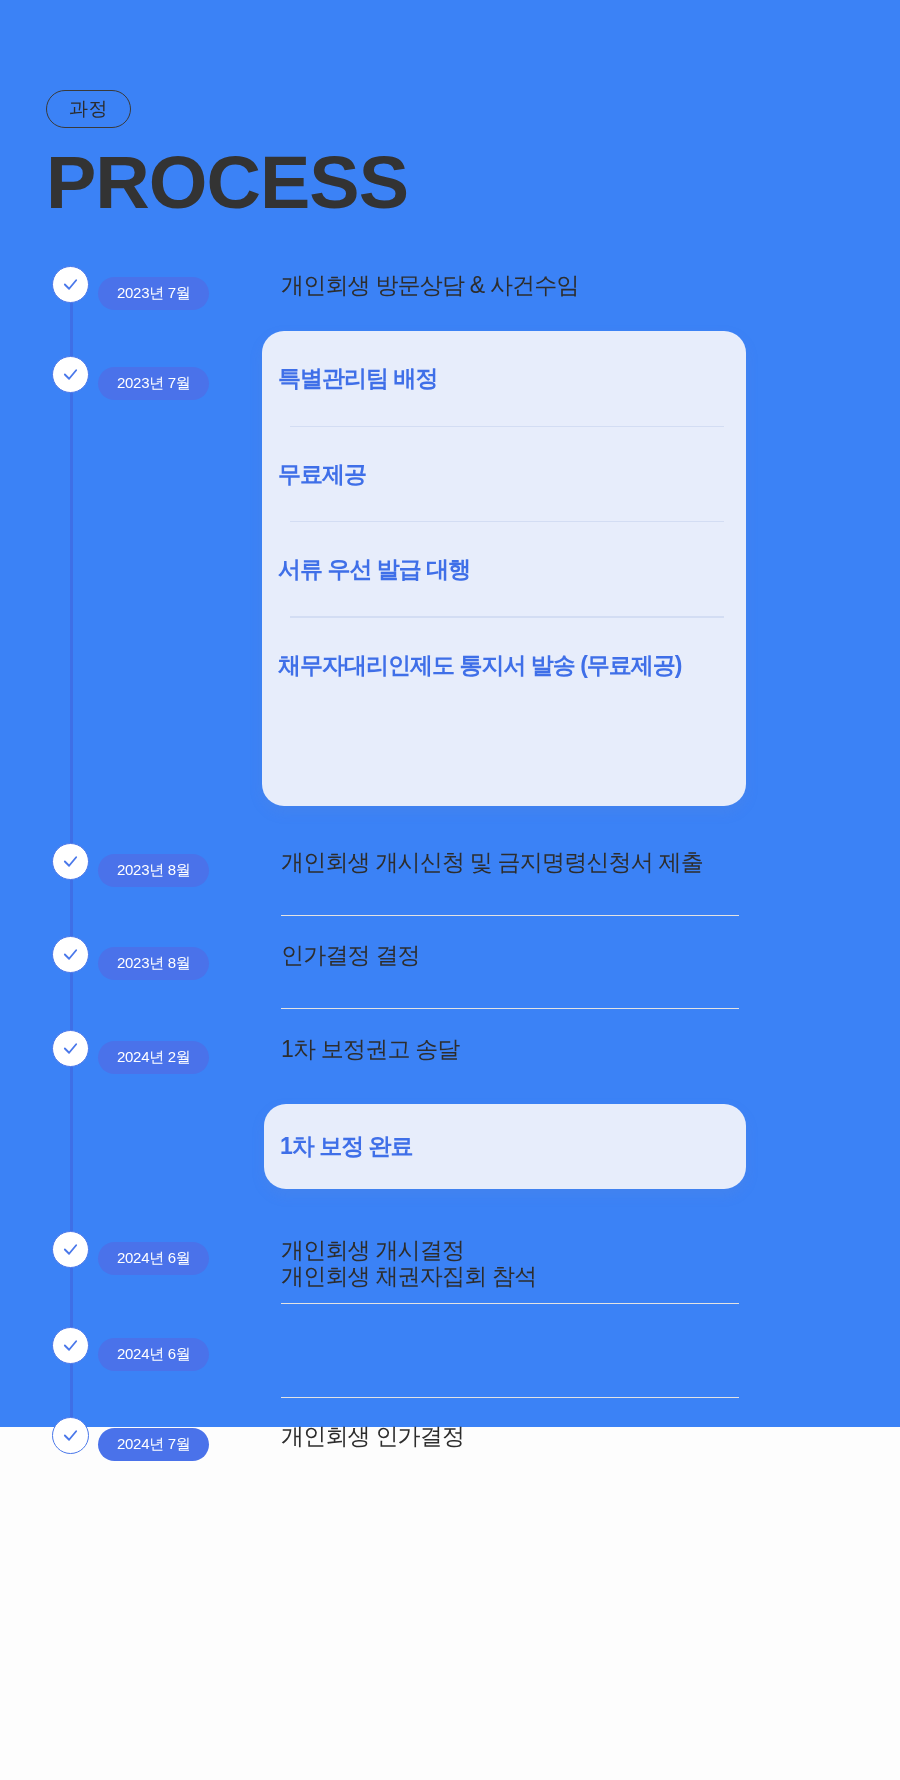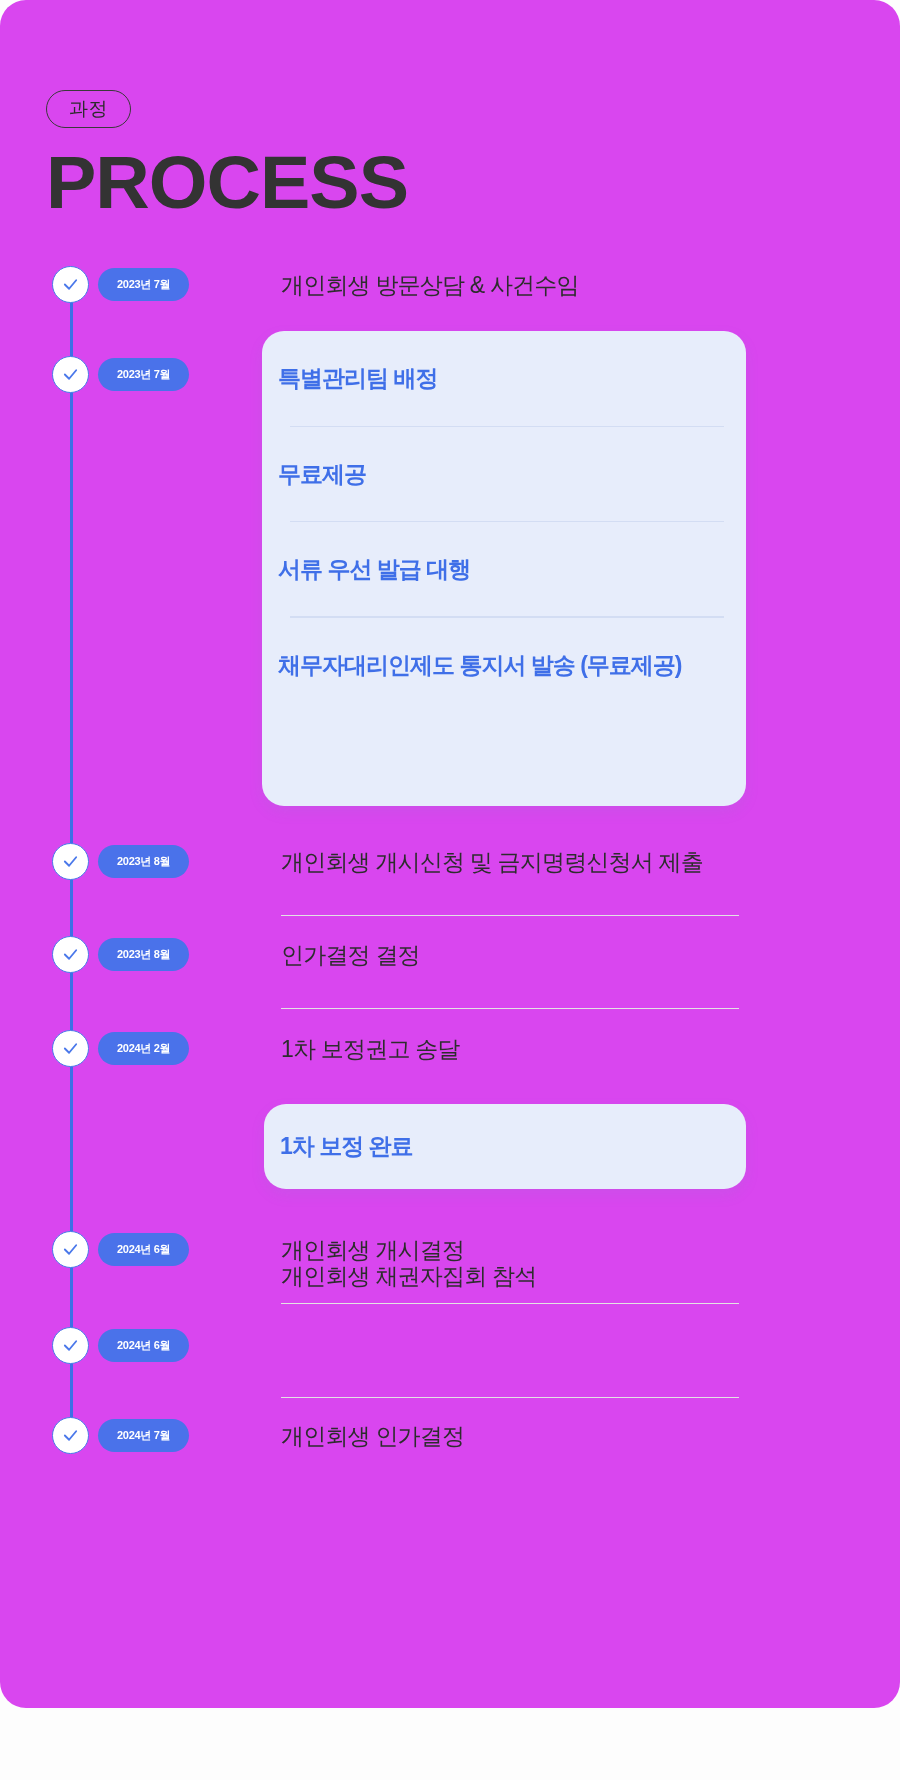--- a/index.html
+++ b/index.html
@@ -3,23 +3,22 @@
 <meta charset="utf-8">
 <style>
   * { margin:0; padding:0; box-sizing:border-box; }
   html, body {
     width:900px; height:1780px;
     background:#fdfdfd;
     font-family:"Liberation Sans","DejaVu Sans",sans-serif;
     overflow:hidden;
   }
   .page {
-    position:relative; width:900px; height:1708px;
-    background:#d946ef;
-    border-radius:26px;
+    position:relative; width:900px; height:1427px;
+    background:#3b82f6;
   }
 
   
   .header { position:absolute; left:46px; top:90px; }
   .badge {
     display:inline-block;
     border:1.6px solid #3a3a3a;
     border-radius:22px;
     padding:8px 22px 9px;
     font-size:19px;
@@ -64,25 +63,26 @@
   .node svg { width:17px; height:17px; display:block; }
 
   .pill {
     position:absolute;
     left:98px;
     height:33px;
     padding:0 19px;
     border-radius:17px;
     background:#4a72ea;
     color:#ffffff;
-    font-size:11px;
-    font-weight:bold;
+    font-size:15px;
+    font-weight:normal;
     letter-spacing:-.3px;
     display:flex; align-items:center; justify-content:center;
     white-space:nowrap;
+    margin-top:9px;
   }
 
   .row-title {
     position:absolute;
     left:281px;
     font-size:23px;
     font-weight:500;
     color:#2d2d2d;
     letter-spacing:-.8px;
     white-space:nowrap;

